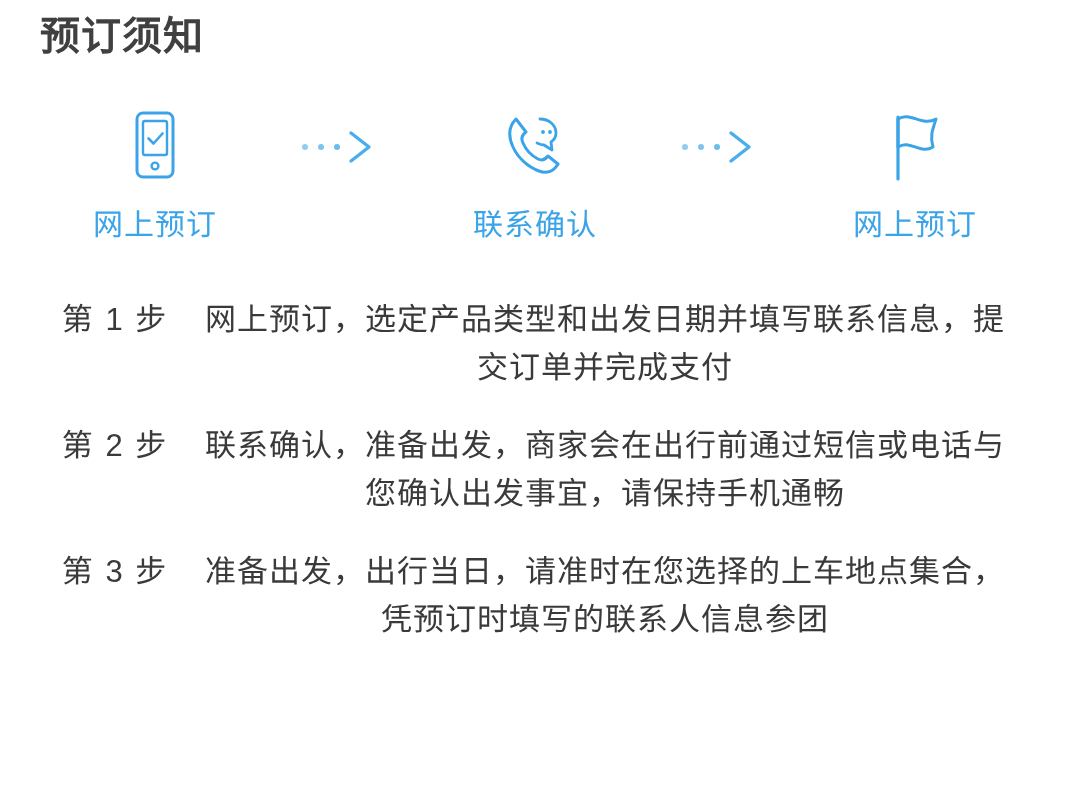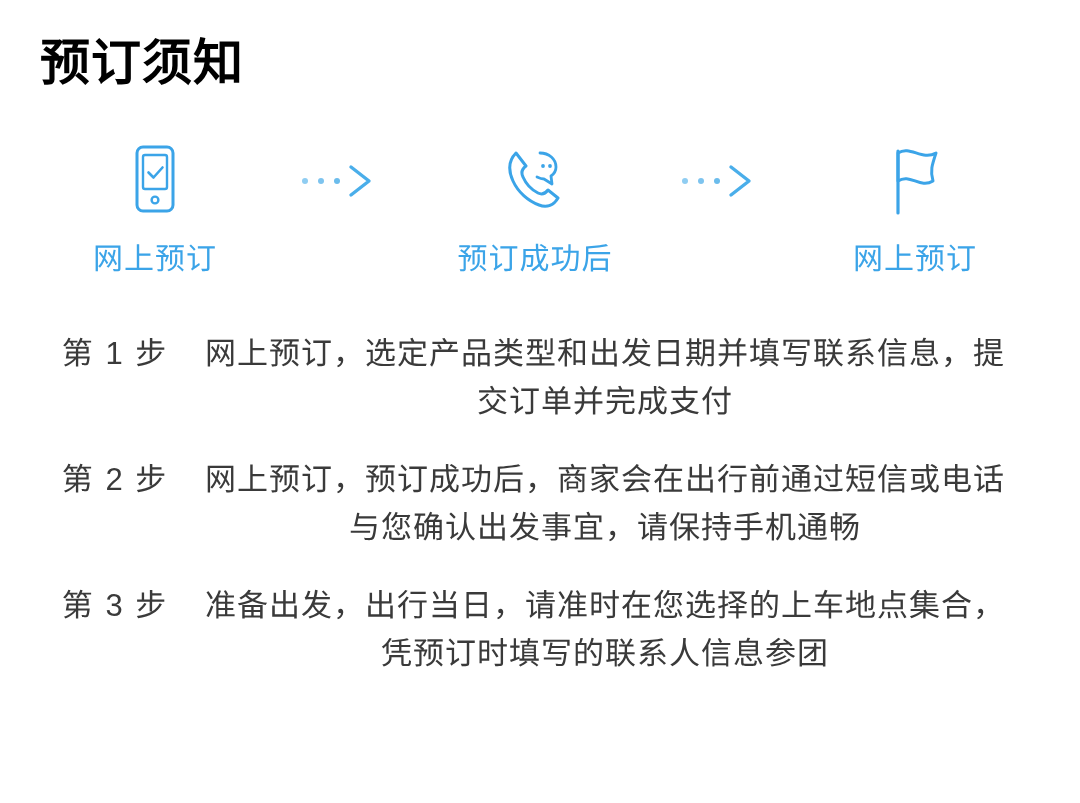--- a/index.html
+++ b/index.html
@@ -15,25 +15,25 @@
     overflow: hidden;
   }
   .page {
     position: relative;
     width: 1080px;
     height: 803px;
     box-sizing: border-box;
     padding: 0 40px;
   }
   .page-title {
-    font-size: 50px;
+    font-size: 40px;
     font-weight: bold;
-    color: #000000;
+    color: #404040;
     letter-spacing: 1px;
-    padding-top: 31px;
+    padding-top: 10px;
     line-height: 1.3;
   }
 
   
   .flow {
     margin-top: 46px;
     display: flex;
     align-items: flex-start;
     justify-content: space-between;
     padding: 0 30px 0 20px;
@@ -125,21 +125,21 @@
 
     <div class="flow-node">
       <div class="flow-icon">
         <svg width="72" height="76" viewBox="0 0 72 76" fill="none" xmlns="http://www.w3.org/2000/svg">
           <path d="M17 10 C10 17 9 27 14 38 C19 49 29 58 40 62 C48 65 55 62 59 55 L49 47 C46 51 43 52 39 50 C33 47 27 41 24 34 C22 30 23 26 27 23 Z" stroke="#3ba4e8" stroke-width="3" fill="none" stroke-linejoin="round"></path>
           <path d="M41 10 C50 10 57 16 57 24 C57 28 55 31 52 33 L53 41 L45 36 C42 36 40 35 38 34" stroke="#3ba4e8" stroke-width="2.8" fill="none" stroke-linecap="round" stroke-linejoin="round"></path>
           <circle cx="44" cy="23" r="1.9" fill="#3ba4e8"></circle>
           <circle cx="51" cy="23" r="1.9" fill="#3ba4e8"></circle>
         </svg>
       </div>
-      <div class="flow-label">预订成功后</div>
+      <div class="flow-label">联系确认</div>
     </div>
 
     <div class="flow-arrow">
       <svg width="100" height="40" viewBox="0 0 100 40" fill="none" xmlns="http://www.w3.org/2000/svg">
         <circle cx="10" cy="20" r="3" fill="#8fcdf2"></circle>
         <circle cx="26" cy="20" r="3" fill="#7ec4ef"></circle>
         <circle cx="42" cy="20" r="3" fill="#6bbcec"></circle>
         <path d="M56 6 L74 20 L56 34" stroke="#4aaeea" stroke-width="3.4" fill="none" stroke-linecap="round" stroke-linejoin="round"></path>
       </svg>
     </div>
@@ -158,21 +158,21 @@
 
   <div class="steps">
 
     <div class="step-row">
       <div class="step-index">第 1 步</div>
       <div class="step-text">网上预订，选定产品类型和出发日期并填写联系信息，提交订单并完成支付</div>
     </div>
 
     <div class="step-row">
       <div class="step-index">第 2 步</div>
-      <div class="step-text">网上预订，预订成功后，商家会在出行前通过短信或电话与您确认出发事宜，请保持手机通畅</div>
+      <div class="step-text">联系确认，准备出发，商家会在出行前通过短信或电话与您确认出发事宜，请保持手机通畅</div>
     </div>
 
     <div class="step-row">
       <div class="step-index">第 3 步</div>
       <div class="step-text">准备出发，出行当日，请准时在您选择的上车地点集合，凭预订时填写的联系人信息参团</div>
     </div>
 
   </div>
 
 </div>

